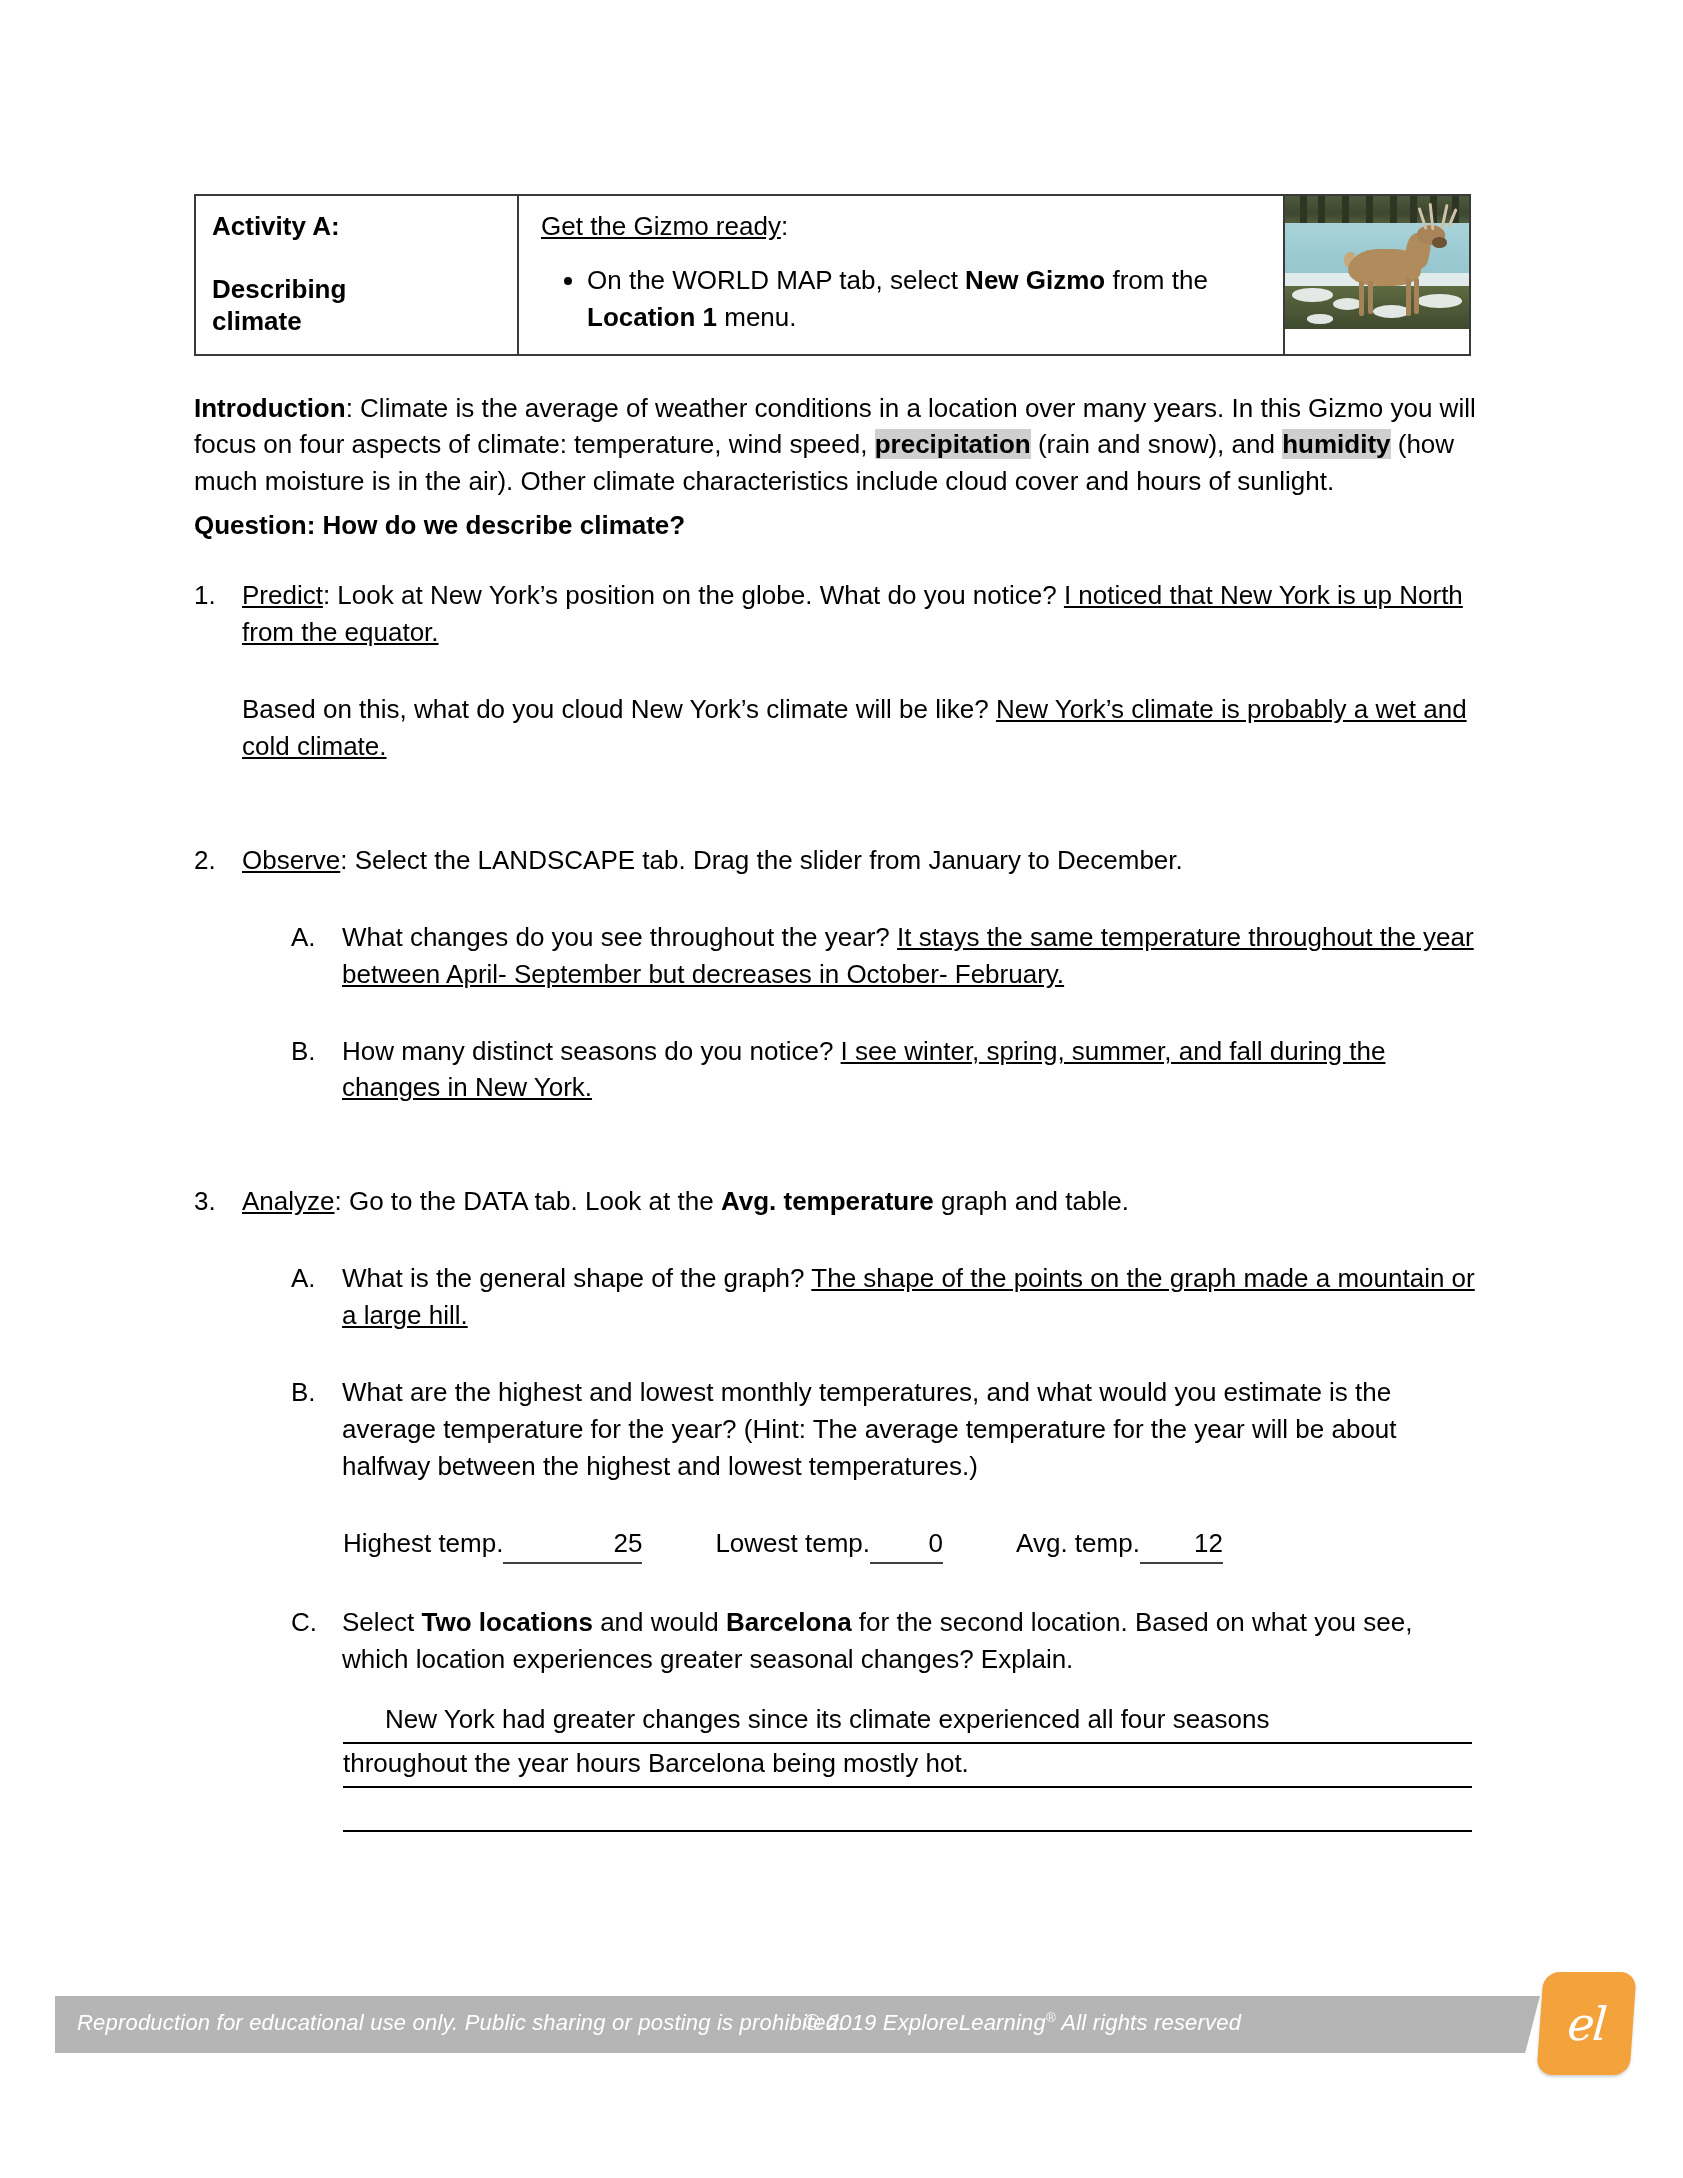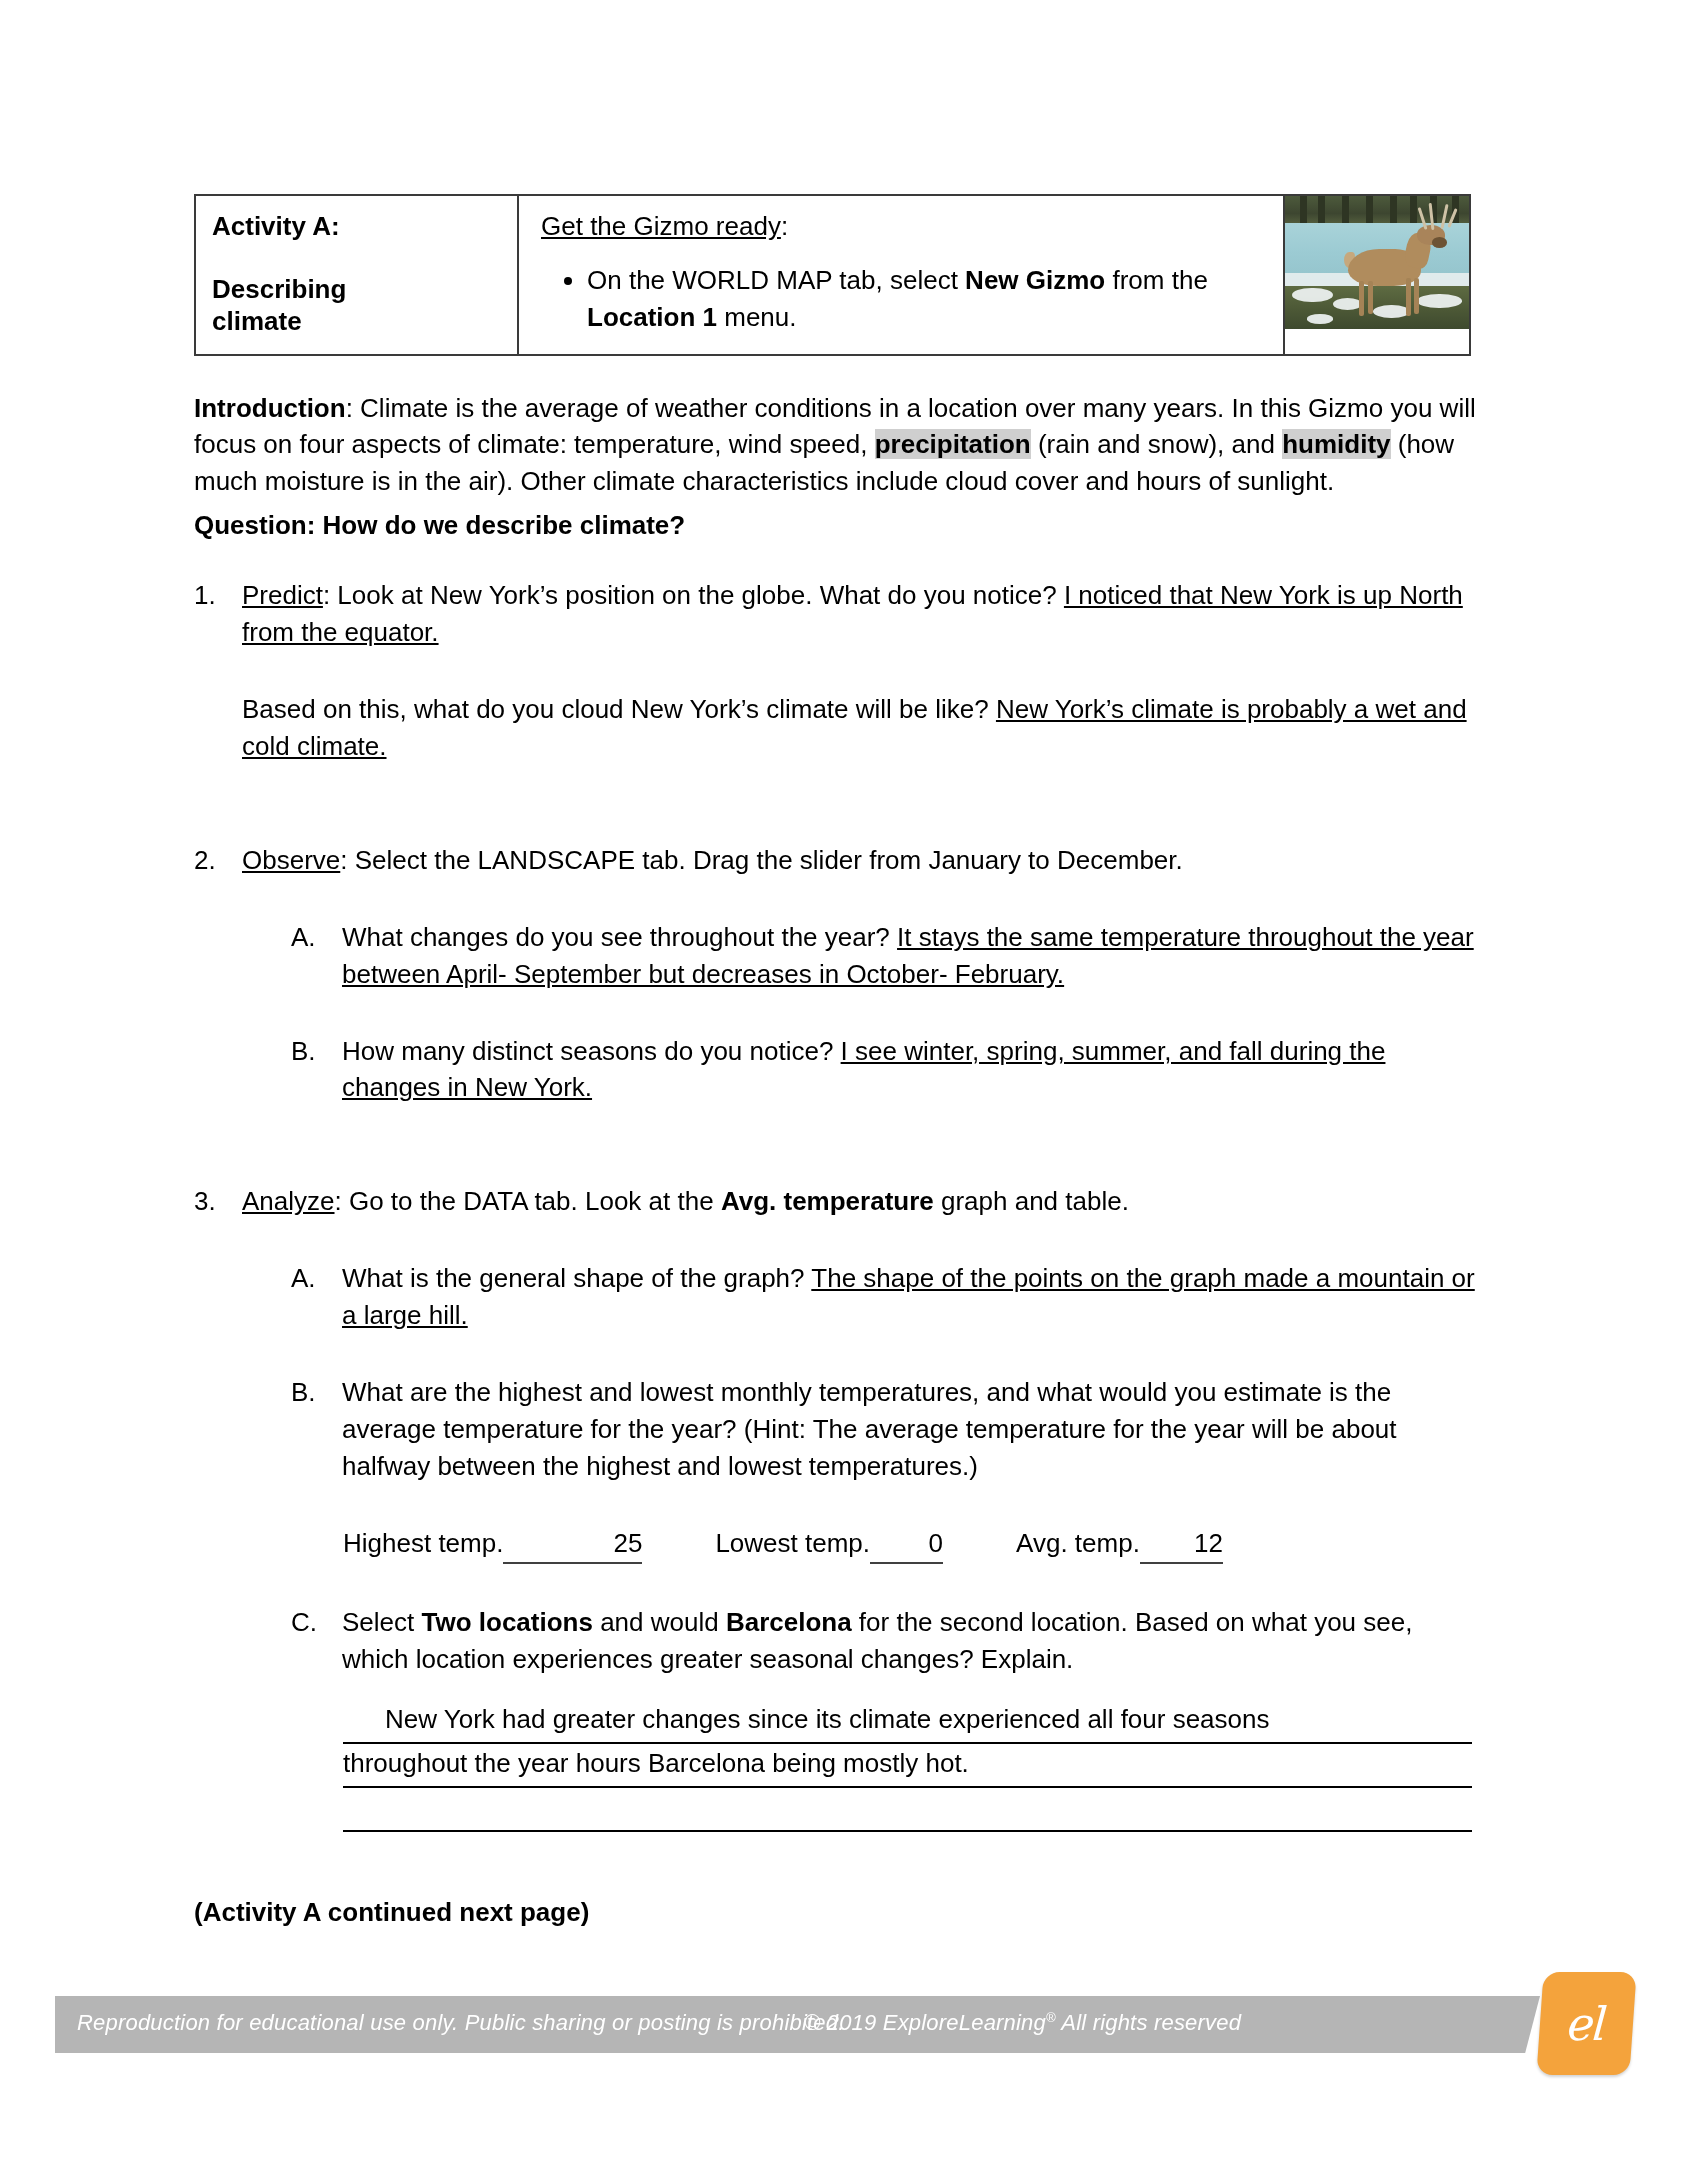--- a/index.html
+++ b/index.html
@@ -438,21 +438,20 @@
     </div>
 
     <div class="gap-sm"></div>
 
     <div class="rule-line text-line"><span class="first-indent"></span><span>New York had greater changes since its climate experienced all four seasons</span></div>
     <div class="rule-line text-line"><span>throughout the year hours Barcelona being mostly hot.</span></div>
     <div class="rule-line"><span></span></div>
 
     <div class="gap-lg"></div>
 
-    <p class="continued">(Activity A continued next page)</p>
 
   </div>
 
   <div class="footer">
     <div class="footer-bar"></div>
     <div class="footer-text-left">Reproduction for educational use only. Public sharing or posting is prohibited.</div>
     <div class="footer-text-right"><span>© 2019 ExploreLearning</span><sup>®</sup><span> All rights reserved</span></div>
     <div class="footer-logo">
       <div class="footer-logo-glyph">el</div>
     </div>

